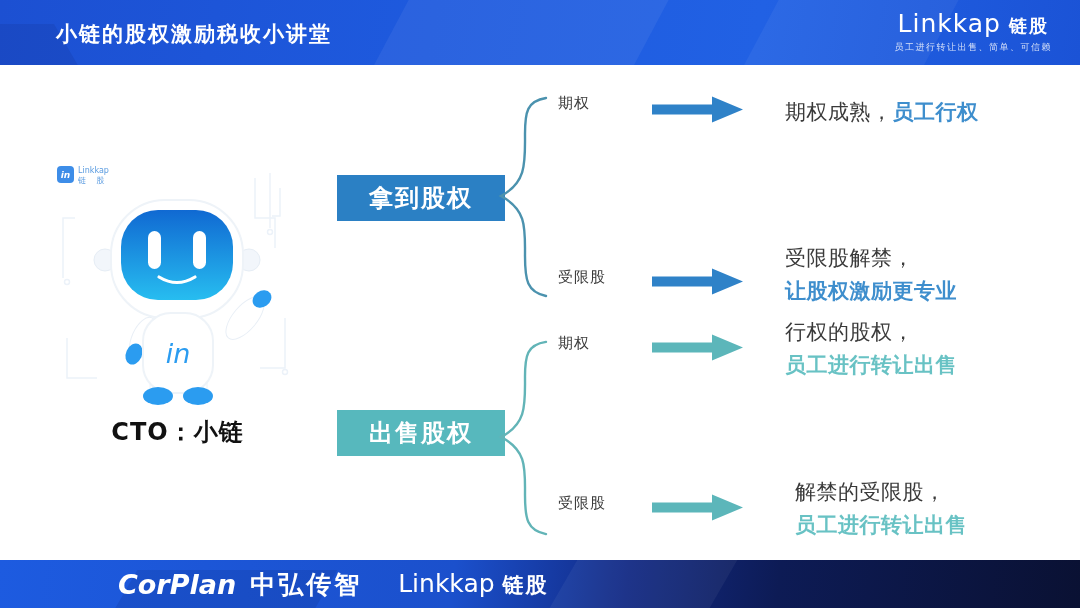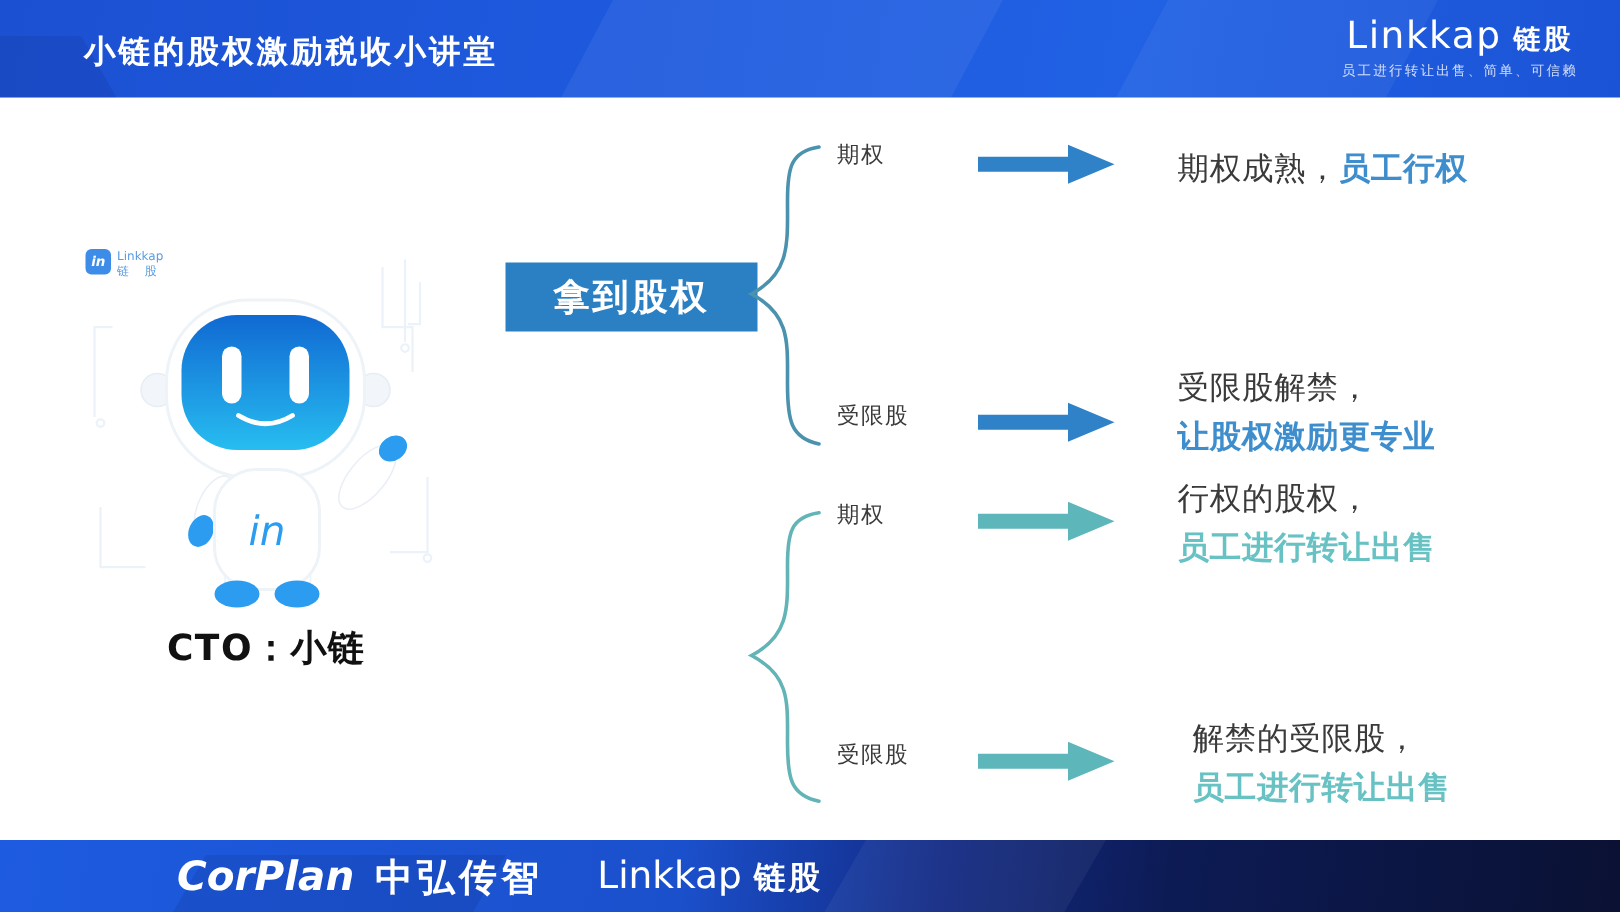--- a/index.html
+++ b/index.html
@@ -151,20 +151,21 @@
       <div class="wm-icon">in</div>
       <div class="wm-col">
         <span class="wm-word">Linkkap</span>
         <span class="wm-cn">链 股</span>
       </div>
     </div>
   </div>
   <div class="cto-label">CTO：小链</div>
 
   <div class="stage stage-1">拿到股权</div>
+  <div class="stage stage-2">出售股权</div>
 
   <svg class="brace brace-1" viewBox="0 0 56 206" preserveAspectRatio="none">
     <path d="M52,4 C33,7 31,18 31,40 C31,68 33,88 7,102 C33,116 31,134 31,162 C31,186 33,198 52,202"></path>
   </svg>
   <svg class="brace brace-2" viewBox="0 0 56 206" preserveAspectRatio="none">
     <path d="M52,4 C33,7 31,18 31,40 C31,68 33,88 7,102 C33,116 31,134 31,162 C31,186 33,198 52,202"></path>
   </svg>
 
   <div class="item-label lbl-1">期权</div>
   <svg class="arrow arrow-blue arr-1" viewBox="0 0 92 27">

